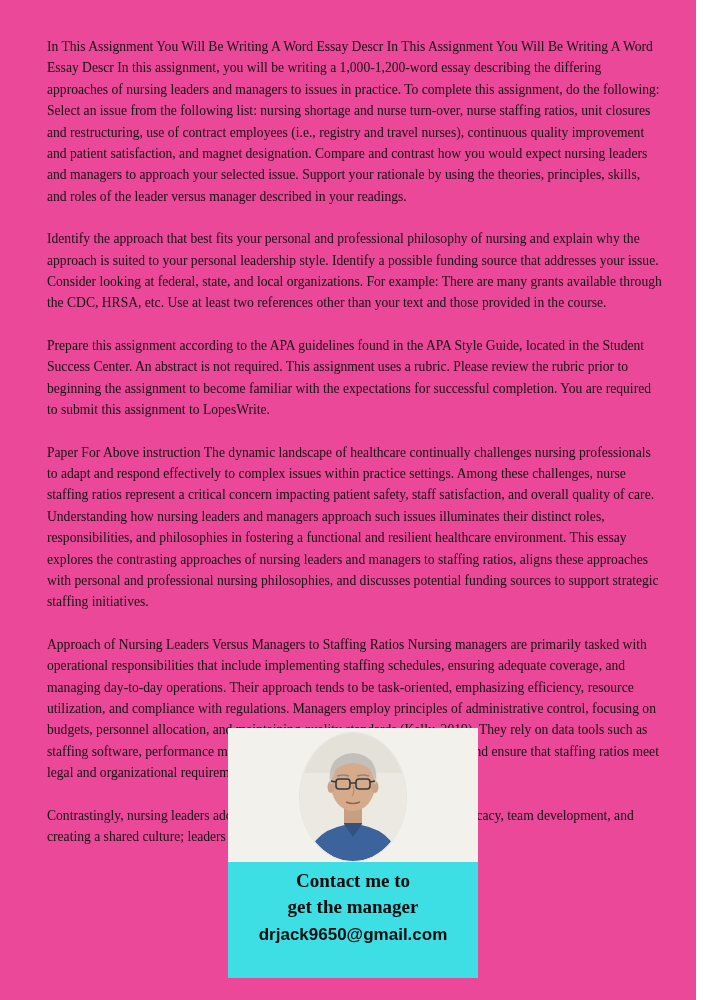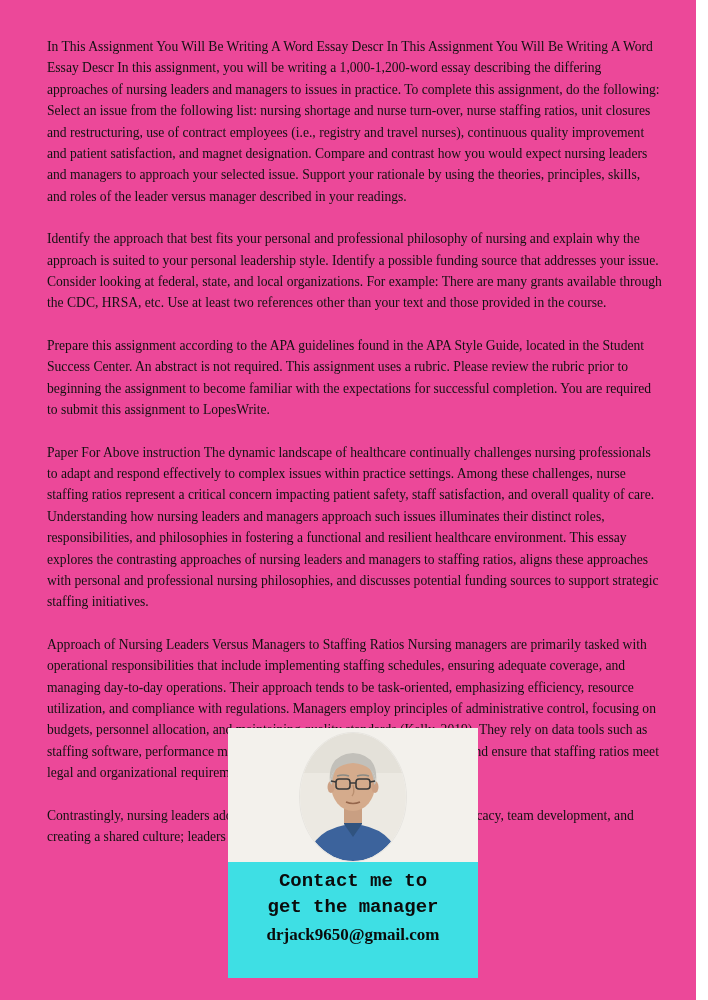--- a/index.html
+++ b/index.html
@@ -54,28 +54,28 @@
     border-radius: 50%;
     overflow: hidden;
     box-shadow: 0 0 0 1px rgba(0,0,0,0.05);
   }
   .caption-area {
     flex: 1;
     text-align: center;
     padding-top: 6px;
   }
   .caption-line {
-    font-family: Liberation Mono, monospace;
+    font-family: Liberation Serif, serif;
     font-weight: bold;
     font-size: 19px;
     line-height: 26px;
     color: #0b0b0b;
   }
   .caption-email {
-    font-family: Liberation Serif, serif;
+    font-family: Liberation Sans, sans-serif;
     font-weight: bold;
     font-size: 17px;
     line-height: 26px;
     margin-top: 2px;
     color: #0b0b0b;
   }
 </style>
 </head>
 <body>
 

